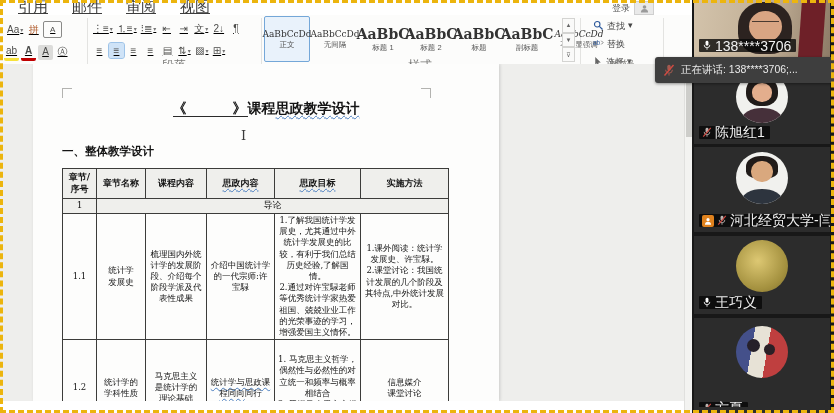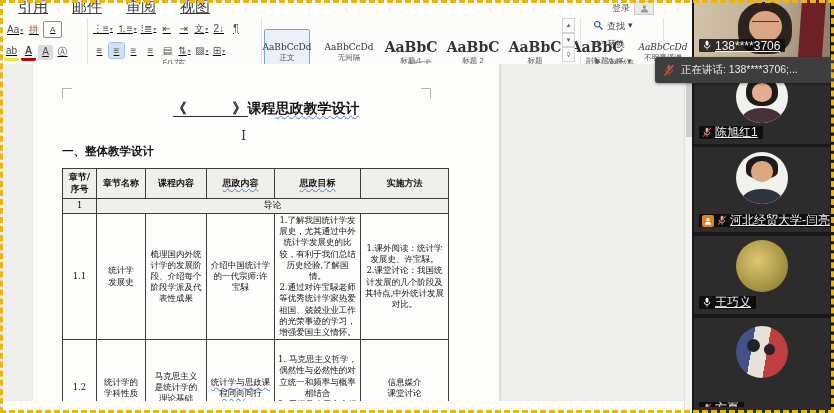--- a/index.html
+++ b/index.html
@@ -26,21 +26,21 @@
   .u-yel{border-bottom:3px solid #f7e23a;}
   .u-red{border-bottom:3px solid #c00000;font-weight:bold;}
   .bg-gray{background:#dcdcda;}
   .boxA{border:1px solid #8a8a88;font-size:8px;padding:0 2px;}
 
   .group-font{position:absolute;left:2px;top:15px;width:84px;height:61px;}
   .group-par{position:absolute;left:90px;top:15px;width:168px;height:61px;}
   .group-sty{position:absolute;left:264px;top:15px;width:312px;height:61px;}
   .group-edit{position:absolute;left:585px;top:15px;width:75px;height:61px;}
 
-  .stylecards{position:absolute;left:0;top:14px;display:flex;gap:16px;}
+  .stylecards{position:absolute;left:0;top:1px;display:flex;gap:2px;}
   .scard{height:44px;width:44px;border:1px solid transparent;border-radius:2px;display:flex;flex-direction:column;
          align-items:center;justify-content:center;gap:1px;background:transparent;}
   .scard.sel{border-color:#74a7d8;background:#e9f2fb;}
   .sprev{font-size:9px;color:#333;font-family:"DejaVu Serif",serif;white-space:nowrap;}
   .scard.big .sprev{font-size:14px;font-weight:bold;}
   .scard.ital .sprev{font-style:italic;}
   .sname{font-size:7.5px;color:#555;white-space:nowrap;}
   .scard.wide{width:52px;}
   .sscroll{position:absolute;left:298px;top:3px;width:13px;height:44px;display:flex;flex-direction:column;}
   .sscroll span{flex:1;border:1px solid #d4d4d2;background:#fafaf9;font-size:6px;color:#666;
@@ -69,21 +69,21 @@
   tr.introrow td{background:#efefec;height:11px;font-size:9px;}
   td.lft{text-align:left;}
   .pre{white-space:pre-line;}
   .scrollbar{position:absolute;left:684px;top:76px;width:8px;height:337px;background:#f3f3f1;border-left:1px solid #e0e0de;}
   .thumb{position:absolute;left:1px;top:3px;width:6px;height:58px;background:#cdcdca;}
 
   
   .panel{position:absolute;left:692px;top:0;width:142px;height:413px;background:#181818;}
   .tile{position:absolute;left:2px;width:136px;background:#2c2c2c;overflow:hidden;}
   .chip{position:absolute;left:5px;bottom:5px;height:13px;display:flex;align-items:center;gap:3px;
-        background:rgba(8,8,8,.8);padding:0 5px 0 3px;font-size:12px;color:#f2f2f2;border-radius:1px;white-space:nowrap;text-decoration:underline;}
+        background:rgba(8,8,8,.8);padding:0 5px 0 3px;font-size:14px;color:#f2f2f2;border-radius:1px;white-space:nowrap;}
   .avatar{position:absolute;left:42px;width:52px;height:52px;border-radius:50%;overflow:hidden;background:#f1f1ee;}
   .hair{position:absolute;left:10px;top:5px;width:32px;height:30px;border-radius:50% 50% 42% 42%;background:#201b19;}
   .face{position:absolute;left:16px;top:12px;width:20px;height:19px;border-radius:48%;background:#e3ae8d;}
   .torso{position:absolute;left:6px;bottom:-7px;width:40px;height:22px;border-radius:50% 50% 0 0;background:#46303a;}
   .man .hair{top:4px;height:22px;border-radius:46% 46% 30% 30%;}
   .man .face{top:9px;left:15px;width:22px;height:21px;background:#d9a87e;}
   .man .torso{background:#2d343e;}
   .blurav{background:radial-gradient(circle at 42% 40%, #ddc873, #a4913f 65%, #7c6c2e);}
   .cartoon{background:linear-gradient(100deg,#44508a 0 32%,#e7e2d6 32% 58%,#bf3f3f 58%);}
   .cartoon .h1{position:absolute;left:11px;top:13px;width:13px;height:13px;border-radius:50%;background:#26202a;}

